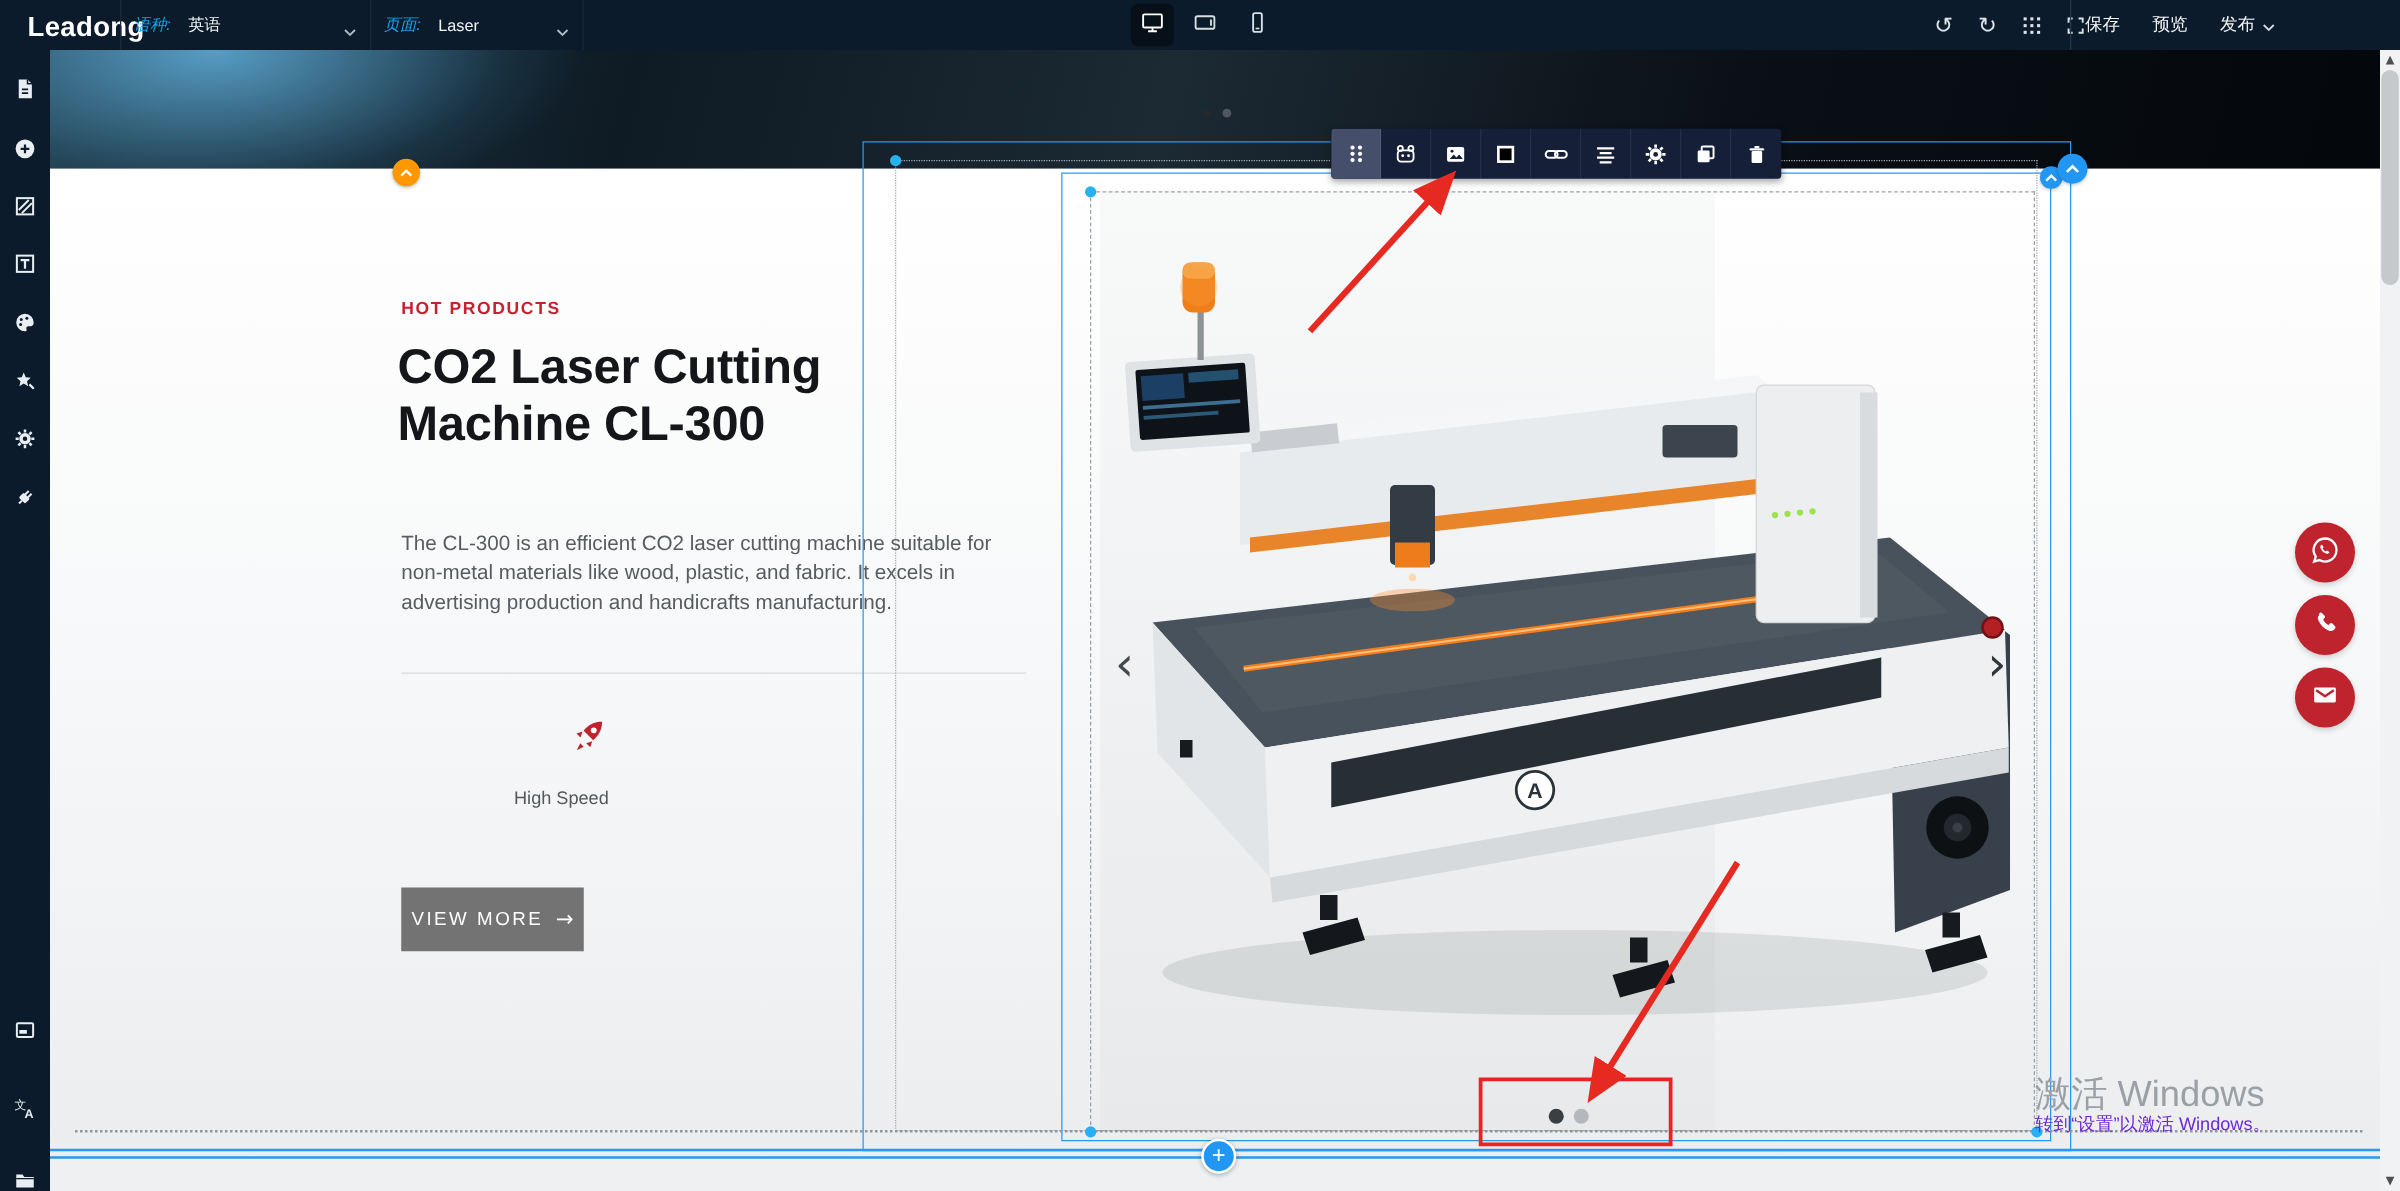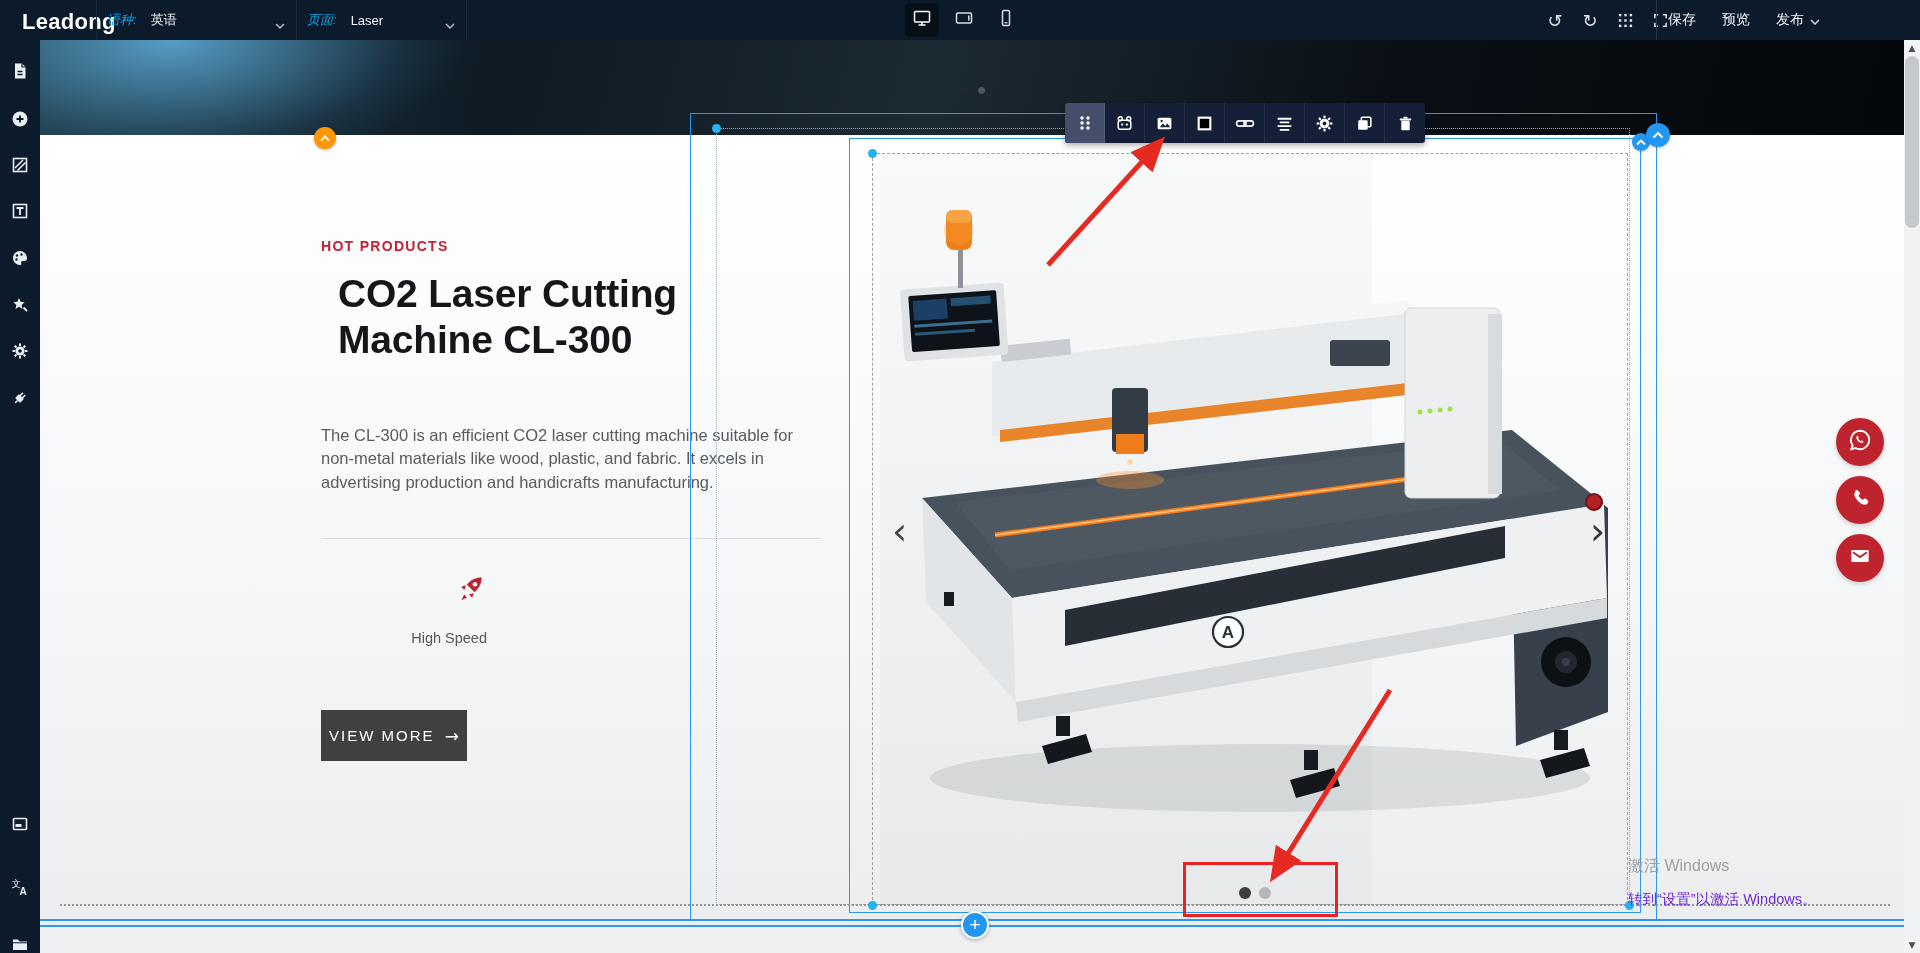--- a/index.html
+++ b/index.html
@@ -32,27 +32,27 @@
 
   .hero { position:absolute; left:0; top:0; width:1864px; height:95px;
           background: radial-gradient(420px 190px at 7% 0%, rgba(96,175,220,.85), rgba(40,90,120,.25) 55%, transparent 70%),
                       linear-gradient(104deg,#24414f 0%,#0e1a24 25%,#1c2a34 48%,#0a1016 72%,#04070b 100%); }
   .hero-dot { position:absolute; top:47px; width:7px; height:7px; border-radius:50%; }
 
   .section { position:absolute; left:0; top:95px; width:1864px; height:791px;
              background:linear-gradient(180deg,#ffffff 0%,#f6f7f8 55%,#ebedef 100%); }
 
   .eyebrow { position:absolute; left:281px; top:198px; font-size:14px; font-weight:700; letter-spacing:1.3px; color:#c9202f; }
-  .h1 { position:absolute; left:278px; top:231px; width:468px; font-size:39px; line-height:1.17; font-weight:800; color:#141619; letter-spacing:-.2px;margin-left:20px; }
+  .h1 { position:absolute; left:278px; top:231px; width:468px; font-size:39px; line-height:1.17; font-weight:800; color:#141619; letter-spacing:-.2px; }
   .para { position:absolute; left:281px; top:384px; width:505px; font-size:16.5px; line-height:1.42; color:#575c61; }
   .divider { position:absolute; left:281px; top:498px; width:500px; height:1px; background:#d9dcdf; }
   .feature { position:absolute; top:532px; width:170px; text-align:right; }
   .feature .fic { display:inline-block; width:32px; height:32px; color:#c1232e; }
   .feature .flabel { margin-top:22px; font-size:14.5px; color:#54585c; }
-  .cta { position:absolute; left:281px; top:670px; width:146px; height:51px; background:#404040; color:#fff;
+  .cta { position:absolute; left:281px; top:670px; width:146px; height:51px; background:#737373; color:#fff;
          display:flex; align-items:center; justify-content:center; gap:10px; font-size:15px; letter-spacing:2px; cursor:pointer;text-align:center; }
   .cta .arr { font-family:"DejaVu Sans", sans-serif; font-size:17px; letter-spacing:0; }
 
   .photo { position:absolute; left:840px; top:113px; width:492px; height:752px;
            background:linear-gradient(180deg,#f8f9f9 0%,#f1f2f3 45%,#e7e9ea 100%); }
   .car-arrow { position:absolute; font-size:38px; color:#43484e; z-index:4; cursor:pointer; line-height:1;
                font-family:"DejaVu Sans", sans-serif; }
 
   
   .rect-dotted { position:absolute; border:1px dotted #a3abb3; z-index:5; pointer-events:none; }
@@ -78,21 +78,21 @@
   
   .red-box { position:absolute; left:1143px; top:822px; width:155px; height:55px; border:3px solid #ed2024; z-index:6; pointer-events:none; }
   .car-dot { position:absolute; top:847px; width:12px; height:12px; border-radius:50%; z-index:6; cursor:pointer; }
   .anno { position:absolute; left:0; top:0; width:1864px; height:913px; z-index:9; pointer-events:none; }
 
   
   .contact { position:absolute; left:1796px; top:378px; z-index:6; }
   .c-btn { width:48px; height:48px; border-radius:50%; background:#bf242e; margin-bottom:10px;
            display:flex; align-items:center; justify-content:center; cursor:pointer; box-shadow:0 2px 5px rgba(0,0,0,.18); }
 
-  .wm1 { position:absolute; left:1588px; top:816px; font-size:16px; color:#9aa0a5; z-index:10; pointer-events:none; }
+  .wm1 { position:absolute; left:1588px; top:816px; font-size:29px; color:#9aa0a5; z-index:10; pointer-events:none; }
   .wm2 { position:absolute; left:1588px; top:850px; font-size:14.5px; color:#6d28d9; z-index:10; pointer-events:none; }
 
   
   .scrollbar { position:absolute; left:1904px; top:40px; width:16px; height:913px; background:#f1f2f3; z-index:60; }
   .sb-arrow { position:absolute; left:0; width:16px; height:16px; display:flex; align-items:center; justify-content:center;
               font-size:9px; color:#4c5054; cursor:pointer; font-family:"DejaVu Sans", sans-serif; }
   .sb-thumb { position:absolute; left:1px; top:16px; width:14px; height:172px; background:#c6c9cc; border-radius:7px; cursor:pointer; }
 </style>
 </head>
 <body>

